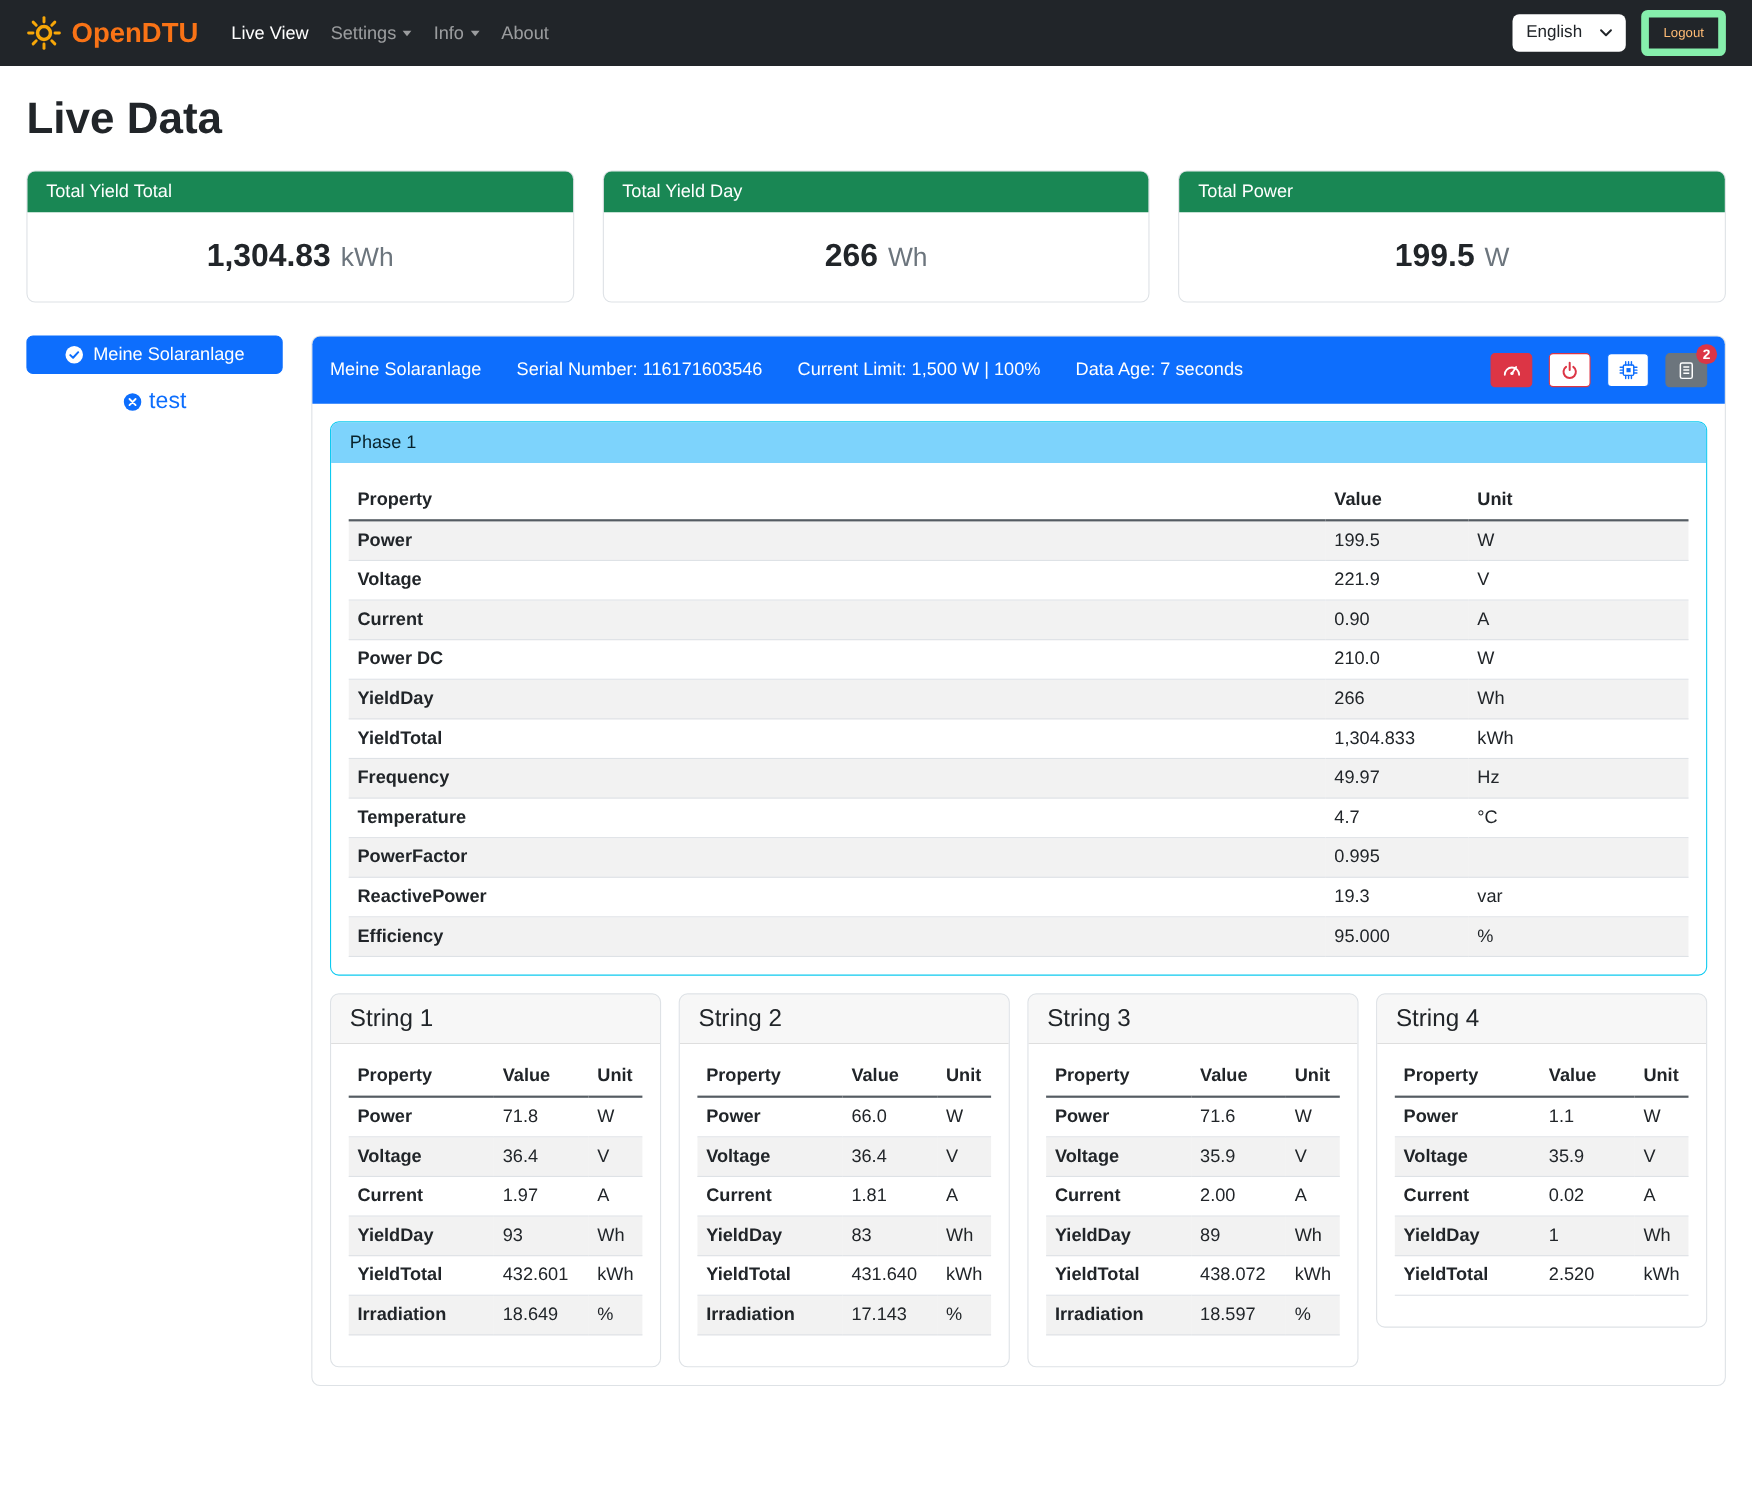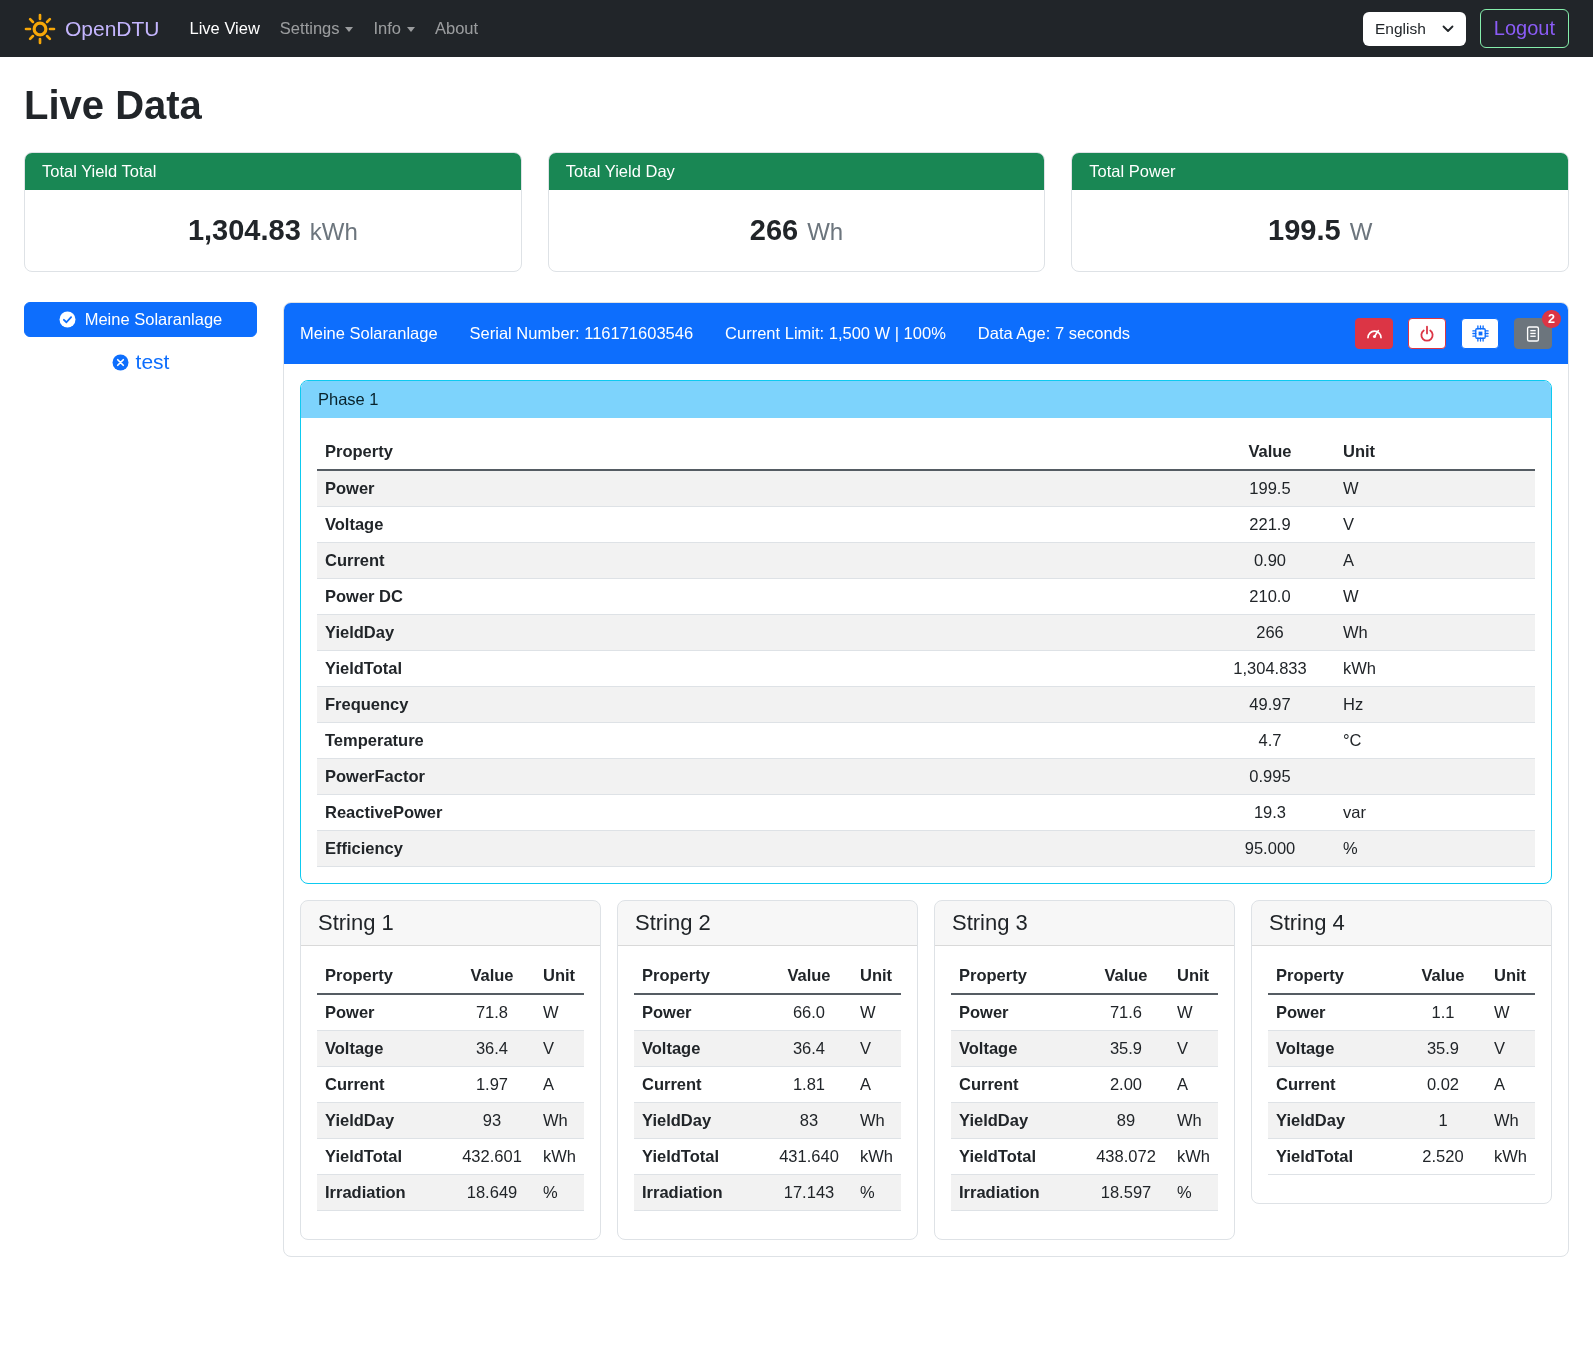--- a/index.html
+++ b/index.html
@@ -5,27 +5,27 @@
   * { box-sizing: border-box; }
   html,body { margin:0; padding:0; }
   body {
     font-family: "Liberation Sans", "DejaVu Sans", sans-serif;
     color:#212529; background:#fff; font-size:16px;
   }
 
   
   .navbar { background:#212529; display:flex; align-items:center; justify-content:space-between; padding:9px 24px; }
   .nav-left { display:flex; align-items:center; }
-  .brand { display:flex; align-items:center; gap:9px; color:#c4b5fd; font-size:21px; font-weight:400; margin-right:20px; cursor:pointer; }
+  .brand { display:flex; align-items:center; gap:9px; color:#f97316; font-size:25px; font-weight:700; margin-right:20px; cursor:pointer; }
   .nav-link { color:rgba(255,255,255,.55); padding:8px 10px; font-size:16.5px; cursor:pointer; display:flex; align-items:center; gap:6px; }
   .nav-link.active { color:#fff; }
   .caret { width:0; height:0; border:4px solid transparent; border-top:5px solid currentColor; margin-top:5px; }
   .nav-right { display:flex; align-items:center; gap:14px; }
   .lang-select { background:#fff; color:#212529; border-radius:6px; padding:8px 12px; display:flex; align-items:center; gap:16px; font-size:15.5px; cursor:pointer; }
-  .logout-btn { background:transparent; color:#8b5cf6; border:1px solid #86efac; border-radius:6px; padding:7px 13px; font-size:20px; cursor:pointer; font-family:inherit; }
+  .logout-btn { background:transparent; color:#fdba74; border:7px solid #86efac; border-radius:6px; padding:7px 13px; font-size:12px; cursor:pointer; font-family:inherit; }
 
   
   .container { padding: 10px 24px 24px; }
   .page-title { font-size:40px; font-weight:700; margin:16px 0 24px; }
 
   .cards-row { display:flex; gap:26px; margin-bottom:30px; }
   .scard { flex:1; border:1px solid #dee2e6; border-radius:8px; background:#fff; }
   .scard-header { background:#198754; color:#ffffff; padding:9px 17px; border-radius:7px 7px 0 0; font-size:16.5px; }
   .scard-body { padding:24px 16px; text-align:center; }
   .scard-value { font-size:29px; font-weight:700; }
@@ -50,21 +50,21 @@
 
   .phase-card { border:1px solid #0dcaf0; border-radius:8px; margin-bottom:16px; background:#fff; }
   .phase-header { background:#7dd3fc; color:#08222b; padding:9px 17px; border-radius:7px 7px 0 0; font-size:16.5px; }
   .phase-body { padding:16px; }
 
   .tbl { width:100%; border-collapse:collapse; font-size:16.5px; }
   .tbl th, .tbl td { padding:8px; }
   .tbl thead tr { border-bottom:2px solid #555c63; }
   .tbl tbody tr { border-bottom:1px solid #dee2e6; }
   .tbl .prop { text-align:left; font-weight:700; }
-  .tbl .val  { text-align:center; }
+  .tbl .val  { text-align:left; }
   .tbl th.val { font-weight:700; }
   .tbl td.val, .tbl td.unit { font-weight:400; }
   .tbl .unit { text-align:left; font-weight:700; }
   .tbl td.unit { font-weight:400; }
   .phase-table .val { width:130px; }
   .phase-table .unit { width:200px; }
   .string-table .val { width:86px; }
   .string-table .unit { width:48px; }
   .phase-table  tbody tr:nth-child(odd)  { background:rgba(0,0,0,.05); }
   .string-table tbody tr:nth-child(even) { background:rgba(0,0,0,.05); }

